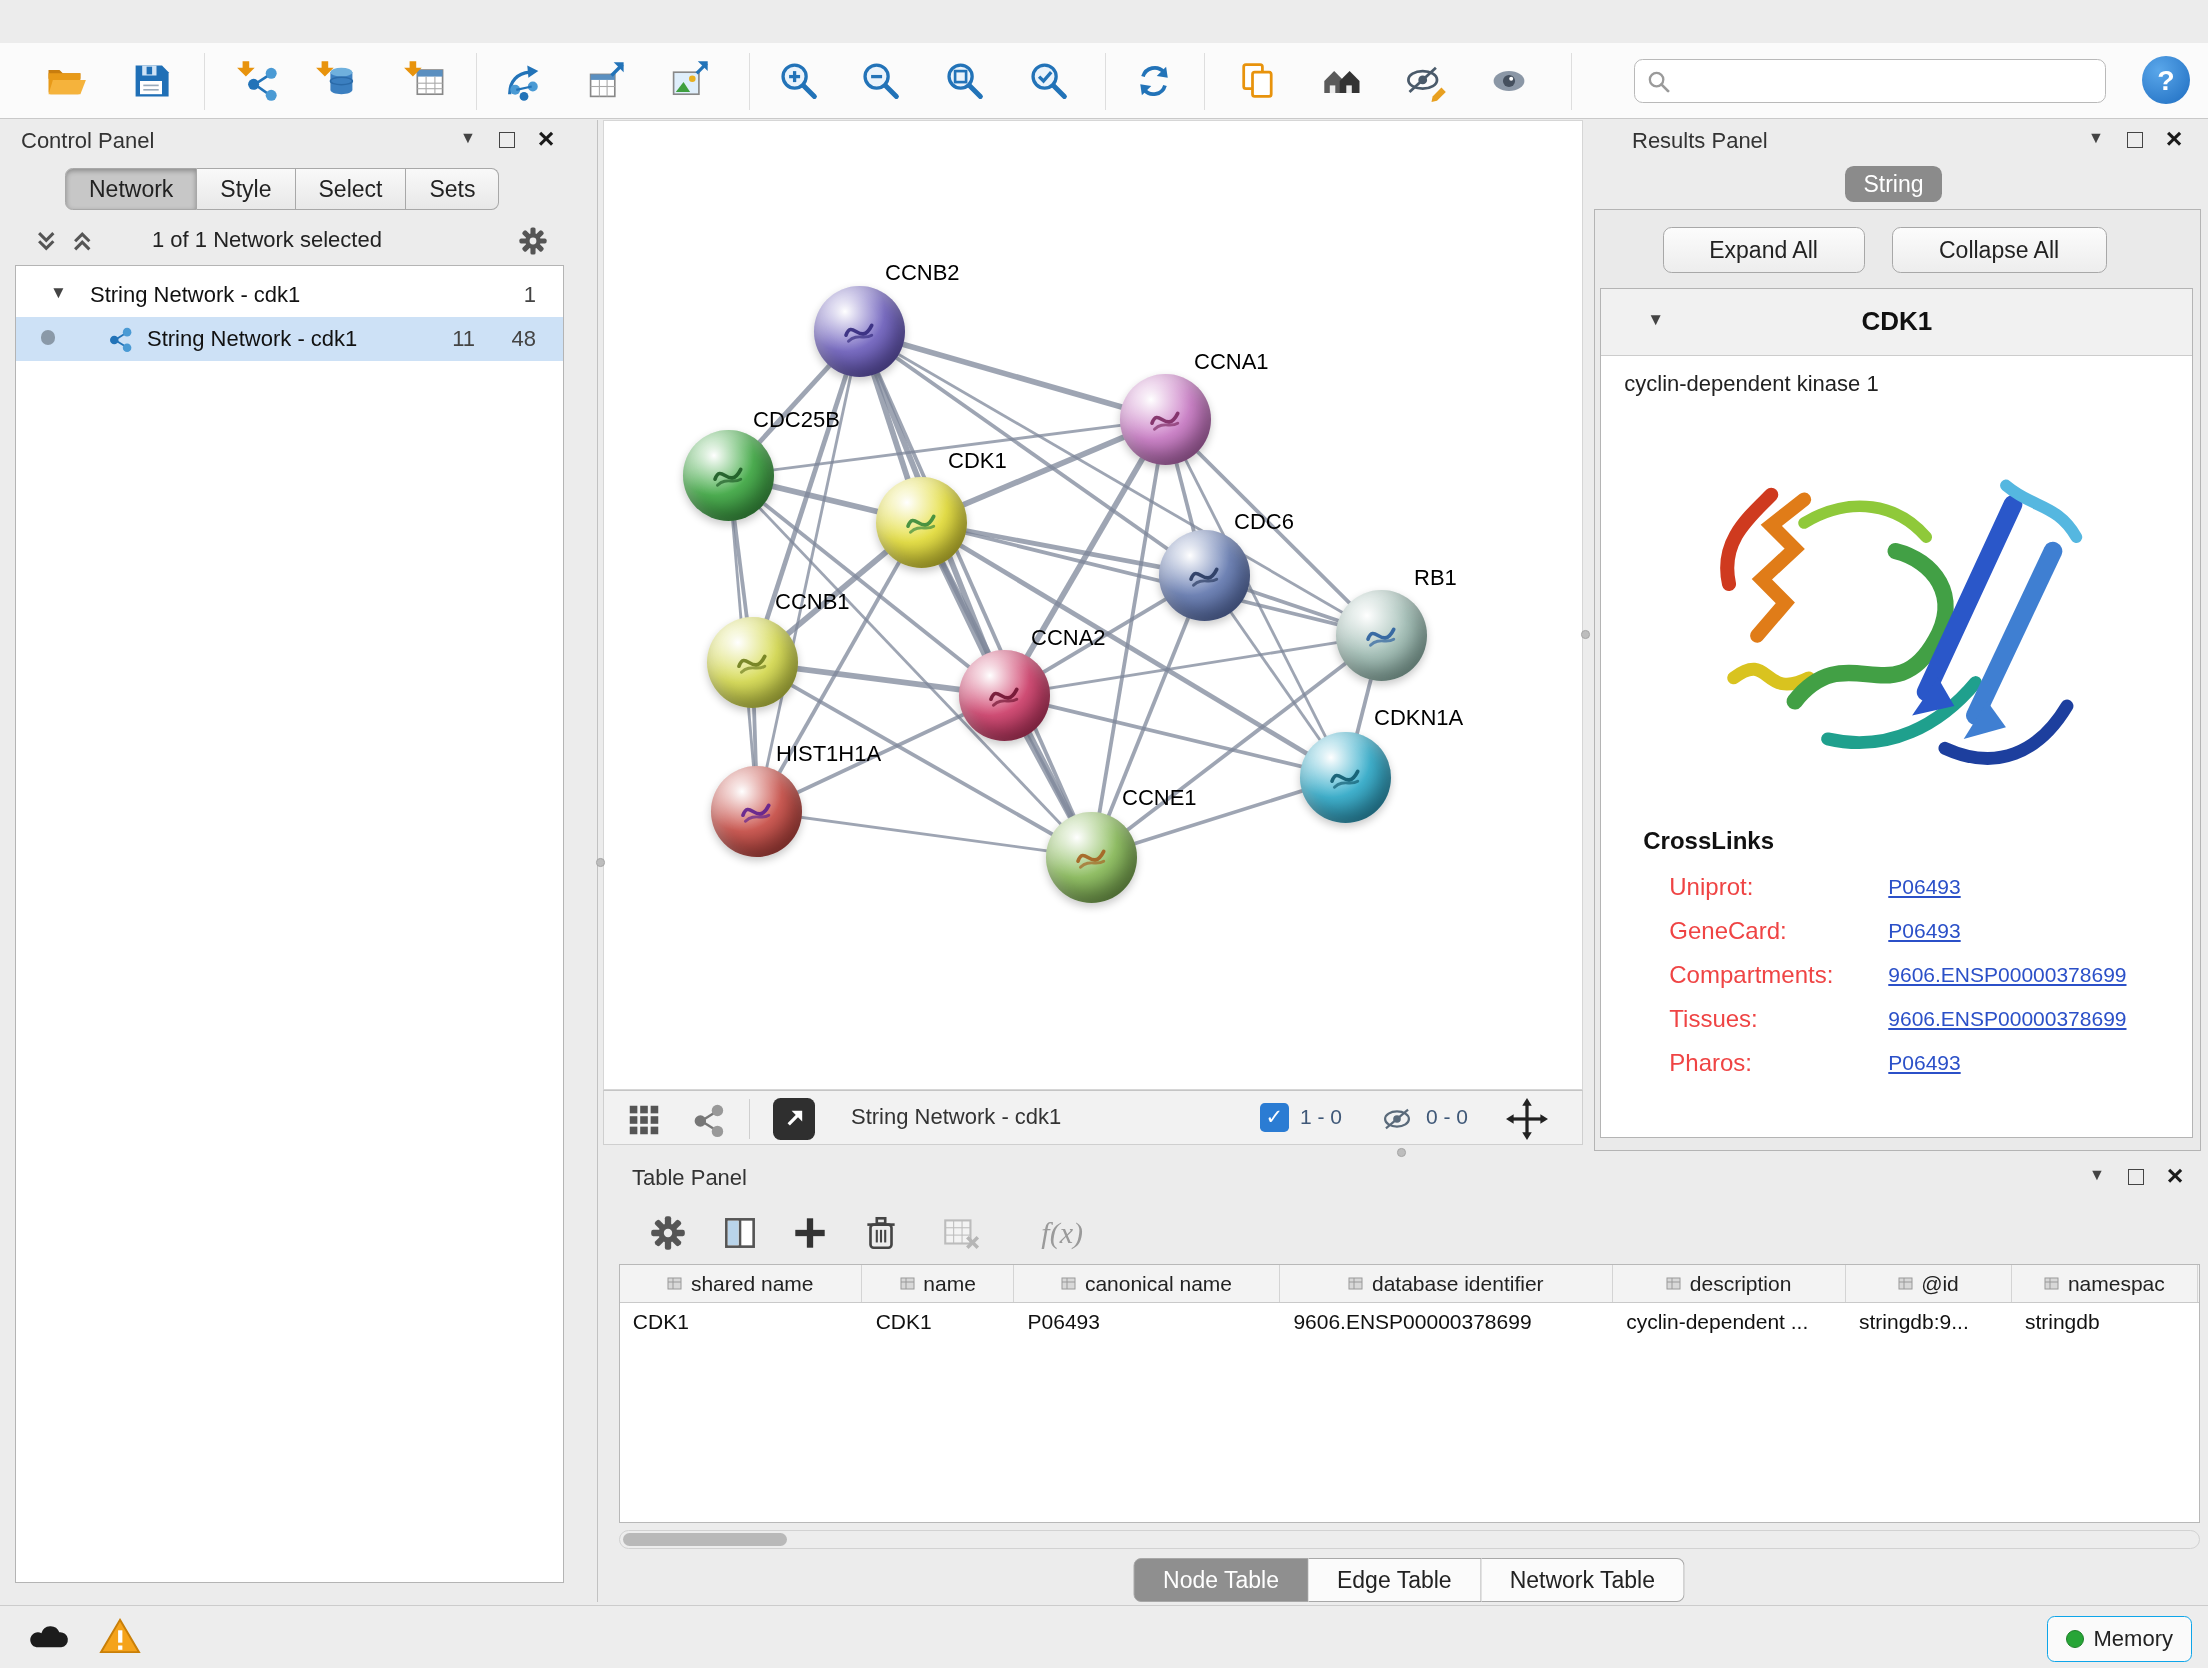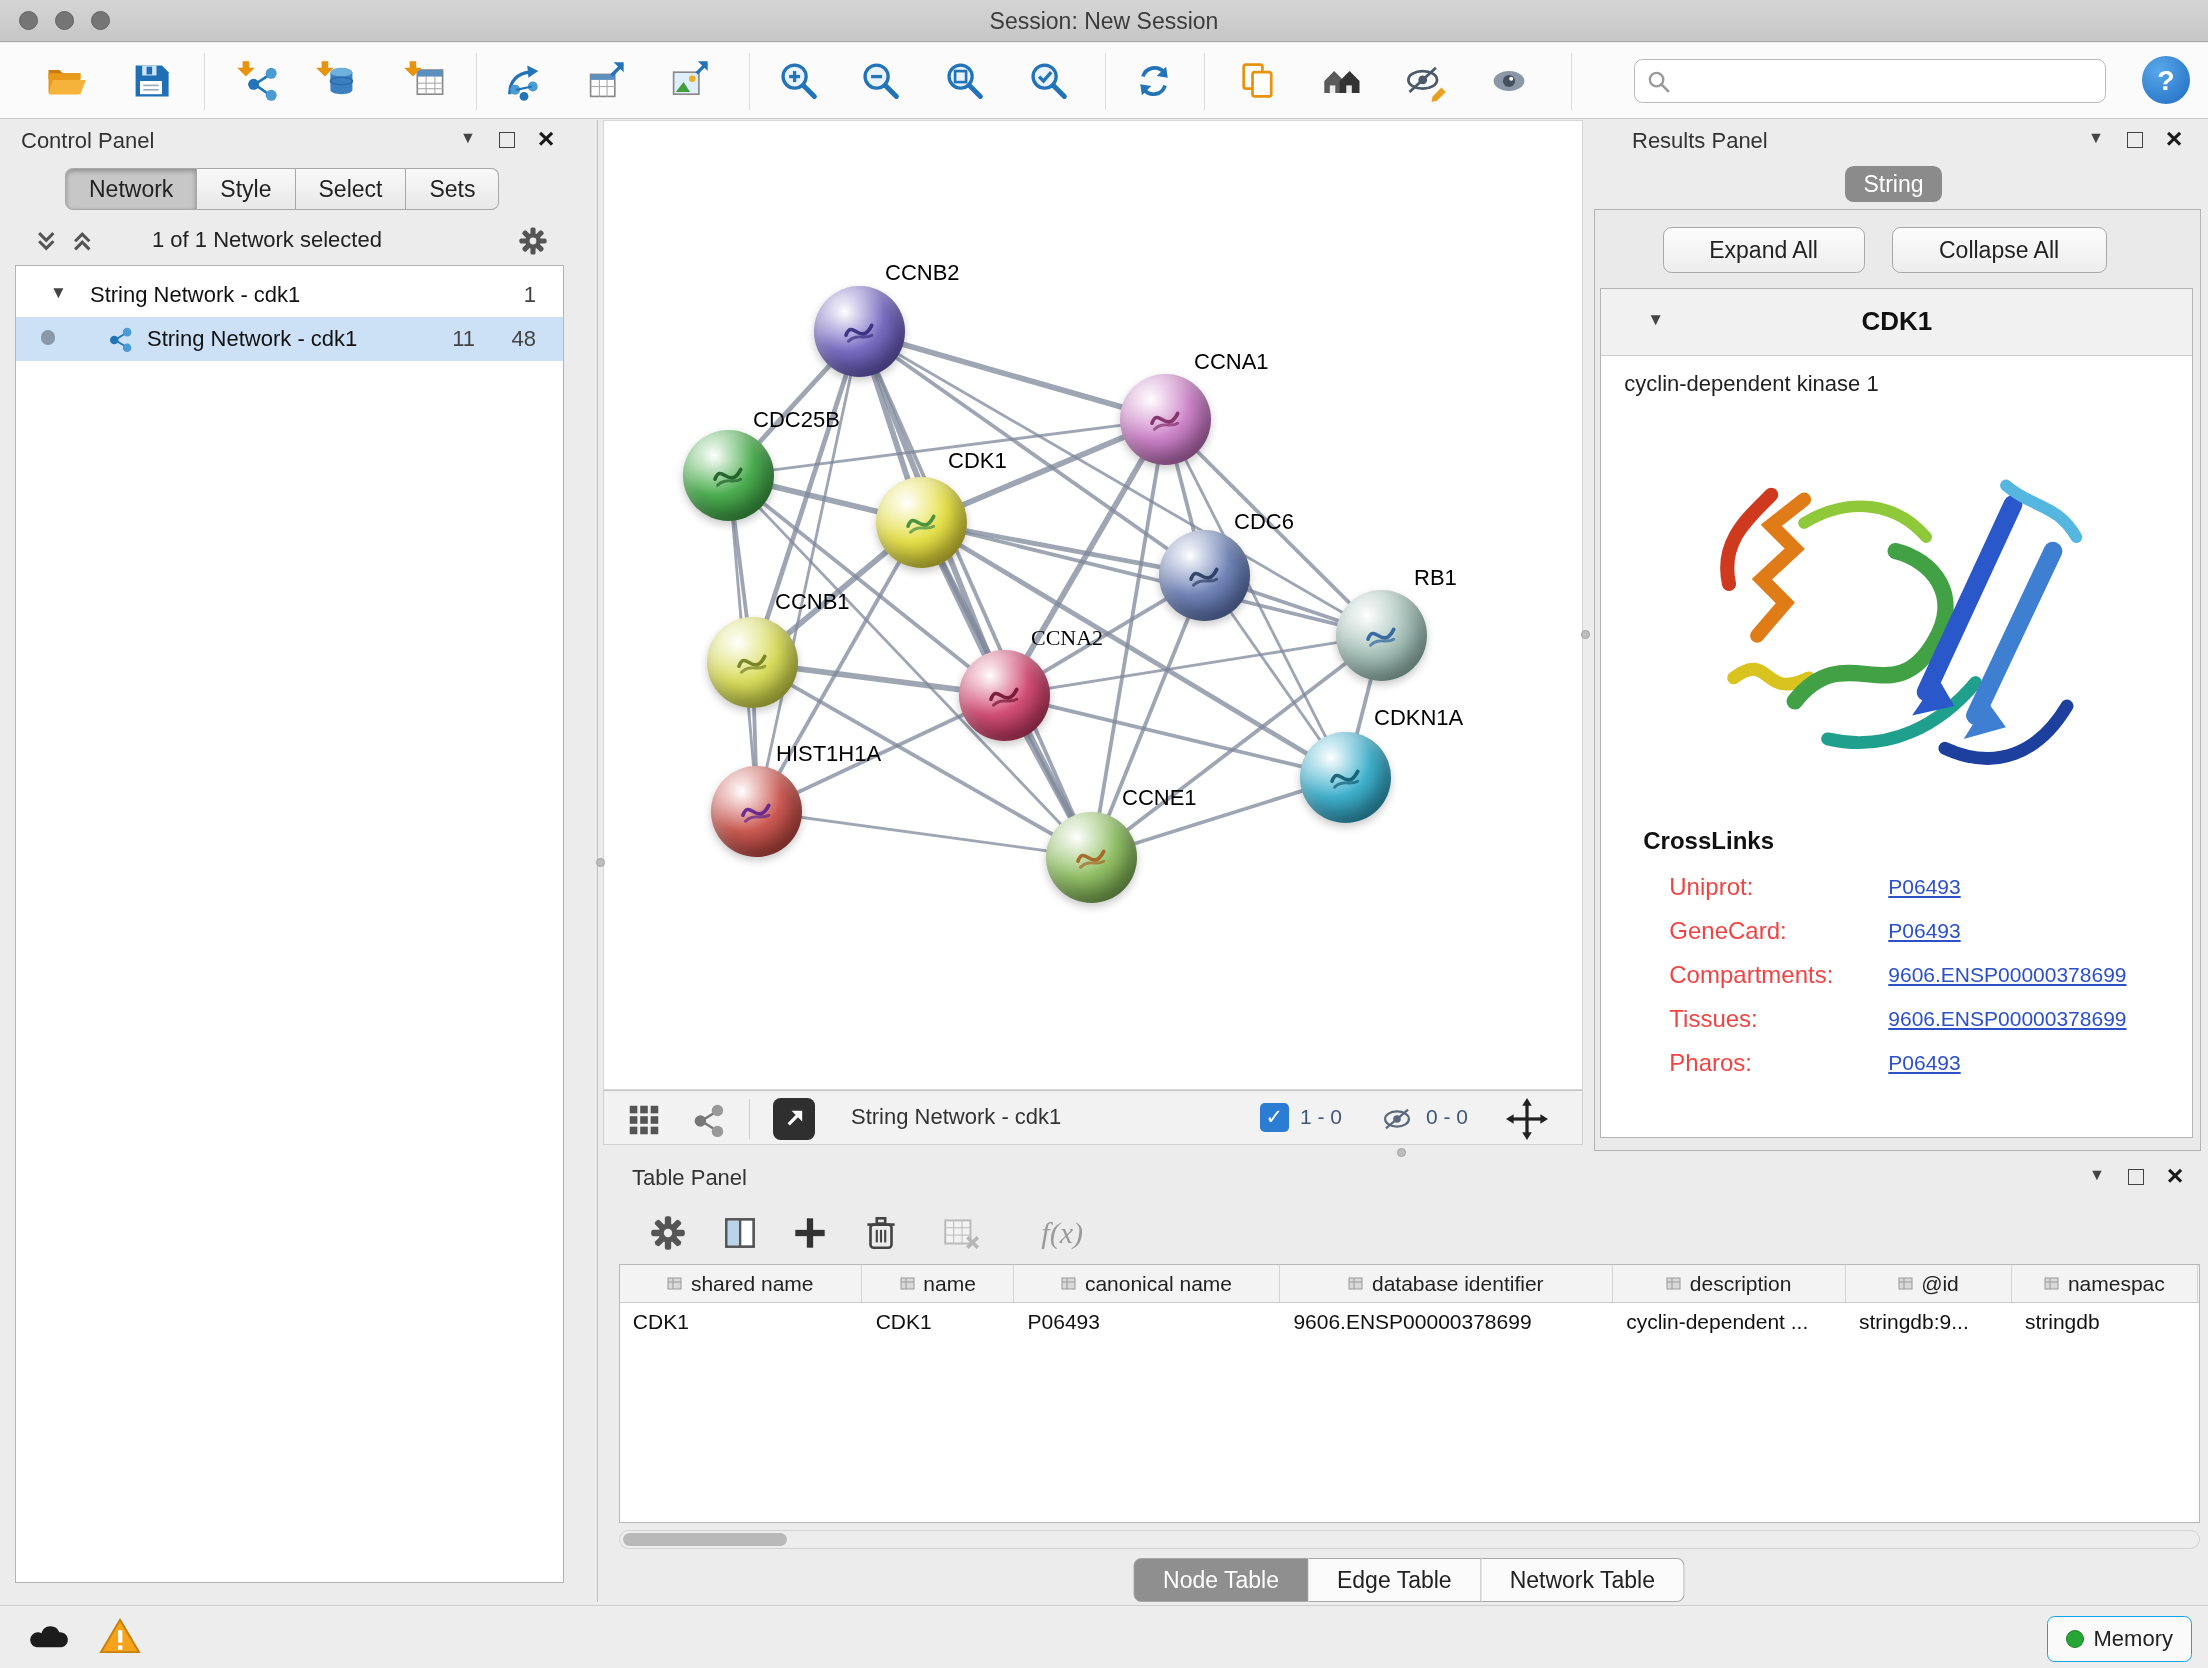--- a/index.html
+++ b/index.html
@@ -84,26 +84,20 @@
   #statusbar{position:absolute;left:0;top:1605px;width:100%;height:63px;background:#ededed;border-top:1px solid #cccccc}
   #memory-btn{position:absolute;left:2047px;top:9.5px;width:145px;height:46px;background:#fafafa;border:1px solid #0ea5e9;border-radius:7.6px;display:flex;align-items:center;justify-content:center;gap:9.5px;font-size:22px}
   .mem-dot{width:18px;height:18px;border-radius:50%;background:#27a537;border:1px solid #1d8029}
   .split-dot{position:absolute;width:8.6px;height:8.6px;border-radius:50%;background:#bdbdbd;border:1px solid #a5a5a5}
 </style>
 </head>
 <body>
 
 <div id="app">
 
-  <div id="titlebar">
-    <div class="tl" style="left:19px"></div>
-    <div class="tl" style="left:55px"></div>
-    <div class="tl" style="left:91px"></div>
-    <div id="window-title">Session: New Session</div>
-  </div>
 
   <div id="toolbar">
     <div class="tbtn" style="left:38px">
       <svg viewBox="0 0 40 40">
           <path d="M5 10h10l3 3h16v5H5z" fill="#c87d0e"></path>
           <path d="M5 13h29v17a2 2 0 0 1-2 2H7a2 2 0 0 1-2-2z" fill="#e89a18"></path>
           <path d="M9 19h30l-5 13H5z" fill="#f5b33c"></path>
         </svg>
     </div>
     <div class="tbtn" style="left:124px">
@@ -410,21 +404,21 @@
             <path d="M11 28 C18 21 24 27 30 23" fill="none" stroke="#6f7d1d" stroke-width="2.4" stroke-linecap="round" opacity="0.75"></path>
           </svg>
         </div>
         <div class="net-label" style="left: 171px; top: 468px;">CCNB1</div>
         <div class="net-node" style="left: 355px; top: 529px; background: radial-gradient(circle at 34% 28%, rgb(255, 255, 255) 0%, rgb(211, 79, 119) 45%, rgb(148, 31, 68) 95%);">
           <svg viewBox="0 0 40 40">
             <path d="M9 23 C14 9 21 33 30 15" fill="none" stroke="#6f1230" stroke-width="3" stroke-linecap="round"></path>
             <path d="M11 28 C18 21 24 27 30 23" fill="none" stroke="#6f1230" stroke-width="2.4" stroke-linecap="round" opacity="0.75"></path>
           </svg>
         </div>
-        <div class="net-label" style="left: 427px; top: 504px; font-family: Liberation Serif, serif;">CCNA2</div>
+        <div class="net-label" style="left: 427px; top: 504px;">CCNA2</div>
         <div class="net-node" style="left: 696px; top: 611px; background: radial-gradient(circle at 34% 28%, rgb(255, 255, 255) 0%, rgb(65, 178, 206) 45%, rgb(29, 118, 145) 95%);">
           <svg viewBox="0 0 40 40">
             <path d="M9 23 C14 9 21 33 30 15" fill="none" stroke="#0f5a6f" stroke-width="3" stroke-linecap="round"></path>
             <path d="M11 28 C18 21 24 27 30 23" fill="none" stroke="#0f5a6f" stroke-width="2.4" stroke-linecap="round" opacity="0.75"></path>
           </svg>
         </div>
         <div class="net-label" style="left: 770px; top: 584px;">CDKN1A</div>
         <div class="net-node" style="left: 107px; top: 645px; background: radial-gradient(circle at 34% 28%, rgb(255, 255, 255) 0%, rgb(205, 92, 85) 45%, rgb(143, 44, 40) 95%);">
           <svg viewBox="0 0 40 40">
             <path d="M9 23 C14 9 21 33 30 15" fill="none" stroke="#5f1f8f" stroke-width="3" stroke-linecap="round"></path>

